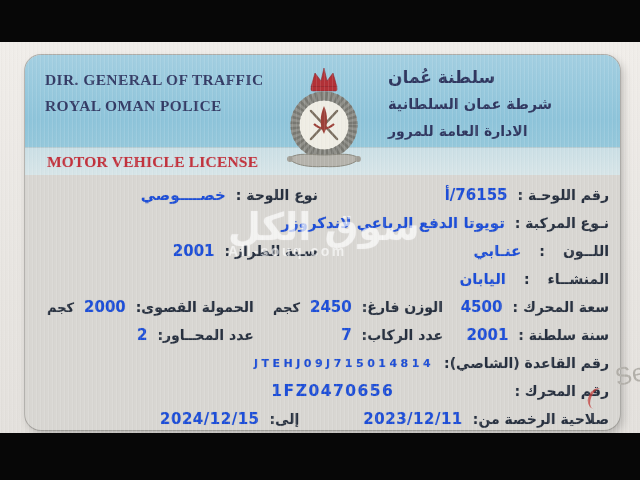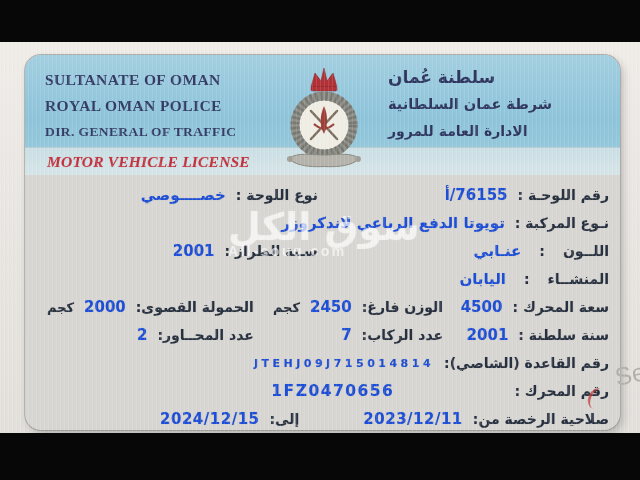--- a/index.html
+++ b/index.html
@@ -39,21 +39,21 @@
   .hdr-en .l:nth-child(3){font-size:13.5px;}
 
   .hdr-ar{position:absolute;right:14px;top:9px;width:218px;text-align:left;
         color:#2f3760;font-weight:bold;direction:rtl;}
   .hdr-ar .l{line-height:27px;}
   .hdr-ar .l:nth-child(1){font-size:17px;}
   .hdr-ar .l:nth-child(2){font-size:14.5px;}
   .hdr-ar .l:nth-child(3){font-size:14px;}
 
   .title-en{color:#c1333e;font-family:"Liberation Serif","DejaVu Serif",serif;
-        font-style:italic;font-weight:bold;font-size:15.5px;letter-spacing:.2px;
+        font-weight:bold;font-size:15.5px;letter-spacing:.2px;
         text-shadow:0 0 1px rgba(193,51,62,.3);}
   .title-ar{color:#c1333e;font-weight:bold;font-size:16px;direction:rtl;}
 
   .emblem{position:absolute;left:242px;top:6px;width:115px;height:115px;z-index:2;}
 
   
   .cbody{position:absolute;top:121px;left:0;right:0;bottom:0;direction:rtl;
         padding:5px 11px 0 12px;color:#27303f;font-weight:bold;font-size:14px;
         text-shadow:0 0 1px rgba(40,50,70,.22);}
   .row{height:28px;display:flex;align-items:center;}
@@ -97,23 +97,22 @@
 <div class="stage">
   <div class="bar-top"></div>
 
   <div class="screen">
 
     <div class="card">
 
       <div class="band-blue"></div>
 
       <div class="hdr-en">
-        <div class="l">SULTANATE OF OMAN</div>
+        <div class="l">DIR. GENERAL OF TRAFFIC</div>
         <div class="l">ROYAL OMAN POLICE</div>
-        <div class="l">DIR. GENERAL OF TRAFFIC</div>
       </div>
 
       <div class="hdr-ar">
         <div class="l">سلطنة عُمان</div>
         <div class="l">شرطة عمان السلطانية</div>
         <div class="l">الادارة العامة للمرور</div>
       </div>
 
       <div class="band-title">
         <span class="title-en">MOTOR VEHICLE LICENSE</span>

